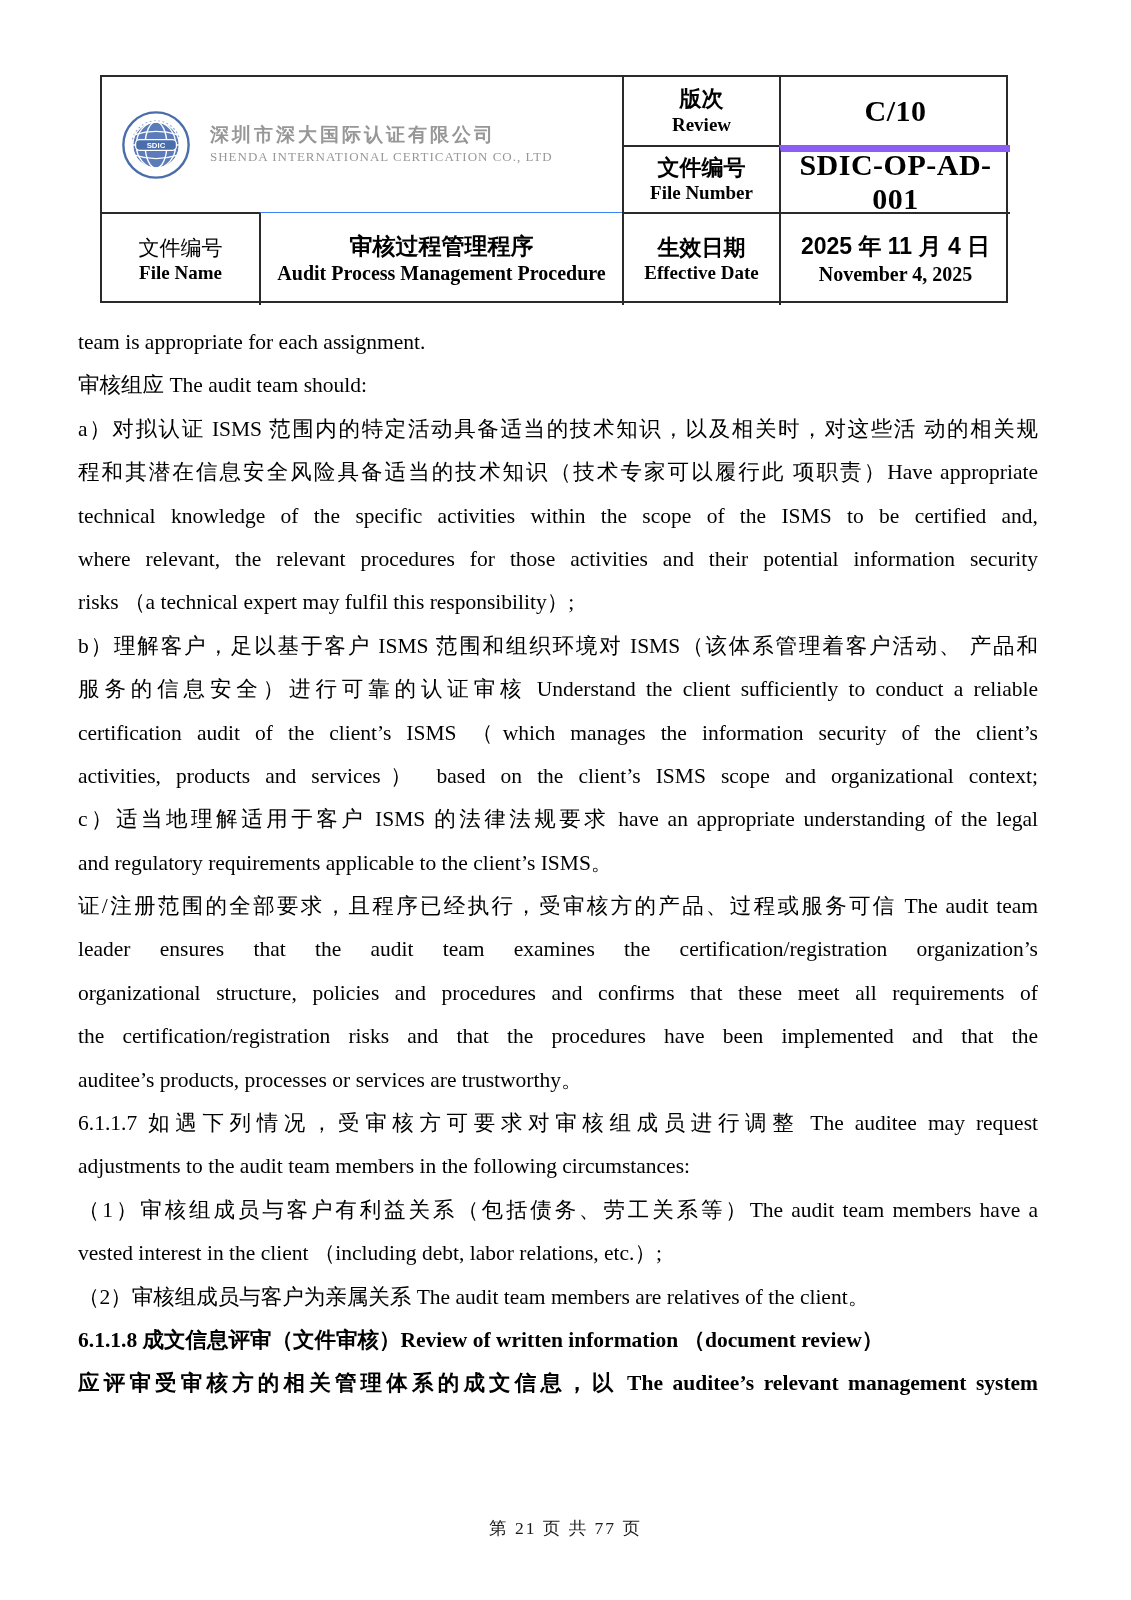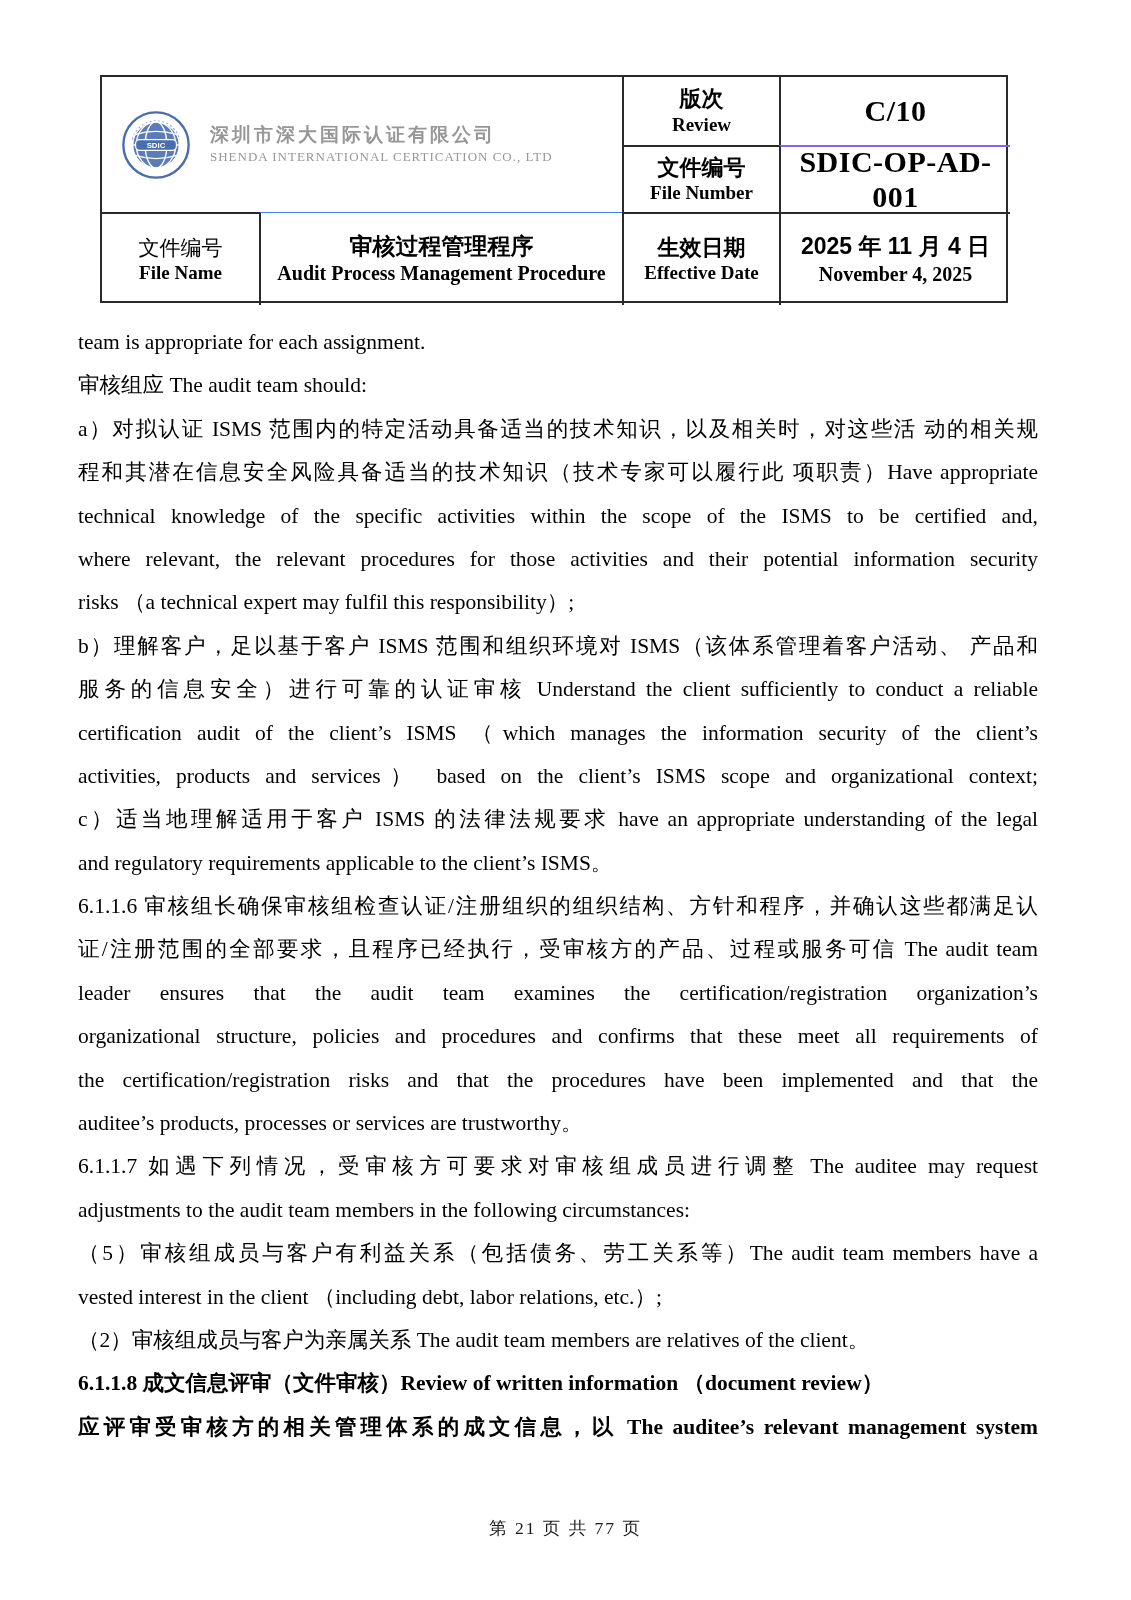--- a/index.html
+++ b/index.html
@@ -24,21 +24,21 @@
   }
   .cell{
     display:flex;flex-direction:column;align-items:center;justify-content:center;
     box-sizing:border-box;text-align:center;line-height:1.15;
   }
   .logo-cell{grid-column:1/3;grid-row:1/3;flex-direction:row;justify-content:flex-start;
     padding-left:20px;gap:20px;align-items:center;}
   .c3r1{grid-column:3;grid-row:1;border-left:2px solid #2a2a2a;}
   .c4r1{grid-column:4;grid-row:1;border-left:2px solid #2a2a2a;}
   .c3r2{grid-column:3;grid-row:2;border-left:2px solid #2a2a2a;border-top:2px solid #2a2a2a;}
-  .c4r2{grid-column:4;grid-row:2;border-left:2px solid #2a2a2a;border-top:2px solid #8b5cf6;}
+  .c4r2{grid-column:4;grid-row:2;border-left:2px solid #2a2a2a;border-top:7px solid #8b5cf6;}
   .c1r3{grid-column:1;grid-row:3;border-top:2px solid #2a2a2a;}
   .c2r3{grid-column:2;grid-row:3;border-top:1px solid #3b82f6;border-left:2px solid #2a2a2a;}
   .c3r3{grid-column:3;grid-row:3;border-top:2px solid #2a2a2a;border-left:2px solid #2a2a2a;}
   .c4r3{grid-column:4;grid-row:3;border-top:2px solid #2a2a2a;border-left:2px solid #2a2a2a;}
 
   .cn-label{font-family:"Liberation Sans","DejaVu Sans",sans-serif;font-weight:700;font-size:22px;text-align:center;}
   .en-label{font-family:"Liberation Serif","DejaVu Serif",serif;font-weight:700;font-size:19px;margin-top:2px;}
   .cn-plain{font-family:"Liberation Serif","DejaVu Serif",serif;font-weight:400;font-size:21px;}
   .val{font-family:"Liberation Serif","DejaVu Serif",serif;font-weight:700;font-size:30px;letter-spacing:.5px;}
   .val-cn{font-family:"Liberation Sans","DejaVu Sans",sans-serif;font-weight:700;font-size:23px;}
@@ -143,29 +143,28 @@
       <div class="line just">程和其潜在信息安全风险具备适当的技术知识（技术专家可以履行此 项职责）Have appropriate</div>
       <div class="line just">technical knowledge of the specific activities within the scope of the ISMS to be certified and,</div>
       <div class="line just">where relevant, the relevant procedures for those activities and their potential information security</div>
       <div class="line">risks （a technical expert may fulfil this responsibility）;</div>
       <div class="line just">b）理解客户，足以基于客户 ISMS 范围和组织环境对 ISMS（该体系管理着客户活动、 产品和</div>
       <div class="line just">服务的信息安全）进行可靠的认证审核 Understand the client sufficiently to conduct a reliable</div>
       <div class="line just">certification audit of the client’s ISMS （which manages the information security of the client’s</div>
       <div class="line just">activities, products and services） based on the client’s ISMS scope and organizational context;</div>
       <div class="line just">c）适当地理解适用于客户 ISMS 的法律法规要求 have an appropriate understanding of the legal</div>
       <div class="line">and regulatory requirements applicable to the client’s ISMS。</div>
-      <div class="line just">6.1.1.6 审核组长确保审核组检查认证/注册组织的组织结构、方针和程序，并确认这些都满足认</div>
       <div class="line just">证/注册范围的全部要求，且程序已经执行，受审核方的产品、过程或服务可信 The audit team</div>
       <div class="line just">leader ensures that the audit team examines the certification/registration organization’s</div>
       <div class="line just">organizational structure, policies and procedures and confirms that these meet all requirements of</div>
       <div class="line just">the certification/registration risks and that the procedures have been implemented and that the</div>
       <div class="line">auditee’s products, processes or services are trustworthy。</div>
       <div class="line just">6.1.1.7 如遇下列情况，受审核方可要求对审核组成员进行调整 The auditee may request</div>
       <div class="line">adjustments to the audit team members in the following circumstances:</div>
-      <div class="line just">（5）审核组成员与客户有利益关系（包括债务、劳工关系等）The audit team members have a</div>
+      <div class="line just">（1）审核组成员与客户有利益关系（包括债务、劳工关系等）The audit team members have a</div>
       <div class="line">vested interest in the client （including debt, labor relations, etc.）;</div>
       <div class="line">（2）审核组成员与客户为亲属关系 The audit team members are relatives of the client。</div>
       <div class="line b">6.1.1.8 成文信息评审（文件审核）Review of written information （document review）</div>
       <div class="line just b">应评审受审核方的相关管理体系的成文信息，以 The auditee’s relevant management system</div>
     </div>
 
   <div class="page-footer">
     <span>第 21 页 共 77 页</span>
   </div>
 

